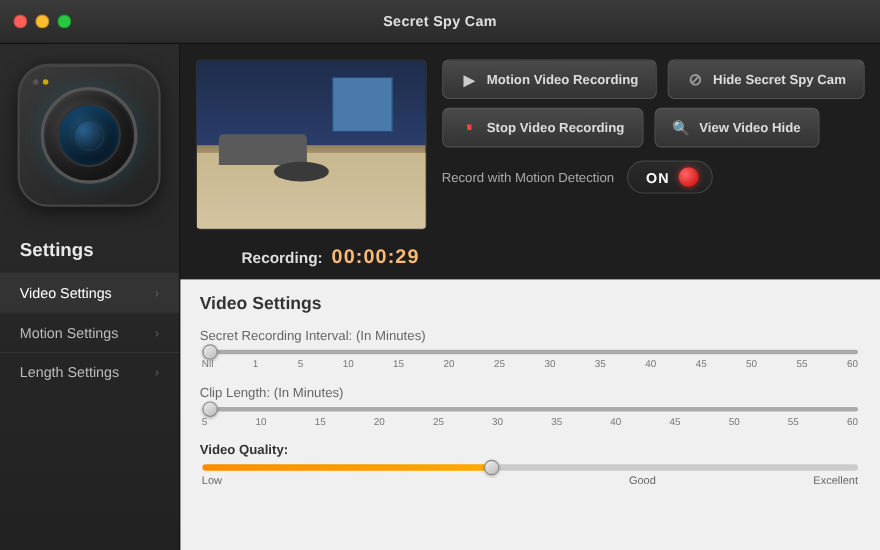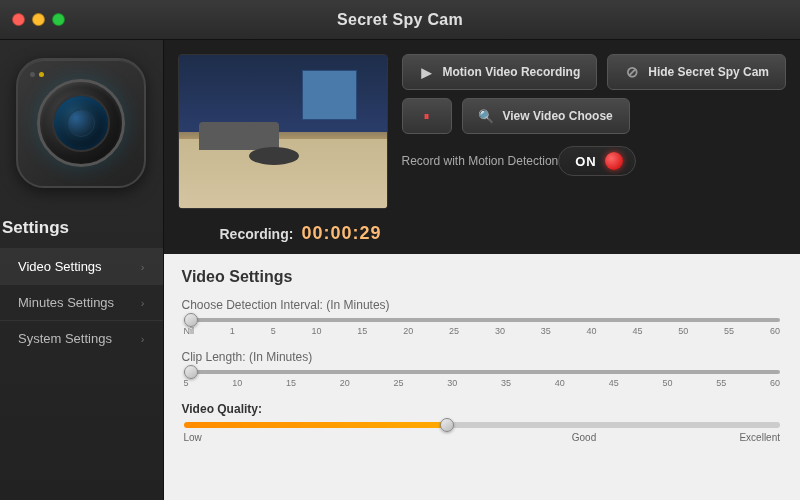--- a/index.html
+++ b/index.html
@@ -31,21 +31,21 @@
     .titlebar-btn {
       width: 13px;
       height: 13px;
       border-radius: 50%;
       border: 1px solid rgba(0,0,0,0.3);
     }
     .btn-close { background: #ff5f57; }
     .btn-min { background: #febc2e; }
     .btn-max { background: #28c840; }
     .titlebar-title {
-      font-size: 16px;
+      font-size: 13px;
       font-weight: 600;
       color: #e0e0e0;
       letter-spacing: 0.3px;
     }
 
     
     .main-layout {
       display: flex;
       height: 460px;
     }
@@ -107,21 +107,21 @@
     .camera-lens-core {
       width: 28px;
       height: 28px;
       border-radius: 50%;
       background: radial-gradient(circle at 30% 30%, #2a6090, #0a1820);
       border: 1px solid #1a3a50;
     }
 
     .settings-label {
       width: 100%;
-      padding: 6px 2px;
+      padding: 6px 18px;
       font-size: 17px;
       font-weight: 700;
       color: #e8e8e8;
       margin-bottom: 4px;
     }
     .sidebar-item {
       width: 100%;
       padding: 10px 18px;
       font-size: 13px;
       color: #bbb;
@@ -243,21 +243,21 @@
     .btn-stop .btn-icon {
       color: #ff4444;
       font-size: 11px;
     }
     .btn-hide .btn-icon { color: #999; font-size: 15px; }
     .btn-view .btn-icon { color: #999; }
 
     .motion-row {
       display: flex;
       align-items: center;
-      gap: 0;
+      gap: 12px;
       margin-top: 4px;
     }
     .motion-label {
       font-size: 12px;
       color: #aaa;
       flex-shrink: 0;
     }
     .toggle-on {
       display: flex;
       align-items: center;
@@ -418,25 +418,25 @@
       </div>
     </div>
 
     <div class="settings-label">Settings</div>
 
     <div class="sidebar-item active">
       <span>Video Settings</span>
       <span class="chevron">›</span>
     </div>
     <div class="sidebar-item">
-      <span>Minutes Settings</span>
+      <span>Motion Settings</span>
       <span class="chevron">›</span>
     </div>
     <div class="sidebar-item">
-      <span>System Settings</span>
+      <span>Length Settings</span>
       <span class="chevron">›</span>
     </div>
   </div>
 
   <div class="content">
 
     <div class="top-section">
 
       <div class="video-preview">
         <div class="video-room">
@@ -453,24 +453,25 @@
             <span>Motion Video Recording</span>
           </button>
           <button class="ctrl-btn btn-hide">
             <span class="btn-icon">⊘</span>
             <span>Hide Secret Spy Cam</span>
           </button>
         </div>
         <div class="controls-row">
           <button class="ctrl-btn btn-stop">
             <span class="btn-icon">⏸</span>
+            <span>Stop Video Recording</span>
           </button>
           <button class="ctrl-btn btn-view">
             <span class="btn-icon">🔍</span>
-            <span>View Video Choose</span>
+            <span>View Video Hide</span>
           </button>
         </div>
         <div class="motion-row">
           <span class="motion-label">Record with Motion Detection</span>
           <div class="toggle-on">
             <span class="toggle-text">ON</span>
             <div class="toggle-dot"></div>
           </div>
         </div>
       </div>
@@ -479,21 +480,21 @@
     <div class="recording-bar">
       <span class="recording-text">Recording:</span>
       <span class="recording-timer">00:00:29</span>
     </div>
 
     <div class="settings-panel">
       <div class="settings-title">Video Settings</div>
 
       <div class="setting-section">
         <div class="setting-label">
-          <span>Choose Detection Interval:</span>
+          <span>Secret Recording Interval:</span>
           <span>(In Minutes)</span>
         </div>
         <div class="slider-container">
           <div class="slider-track">
             <div class="slider-thumb" style="left: 0px;"></div>
           </div>
           <div class="slider-ticks">
             <span>Nil</span>
             <span>1</span>
             <span>5</span>

